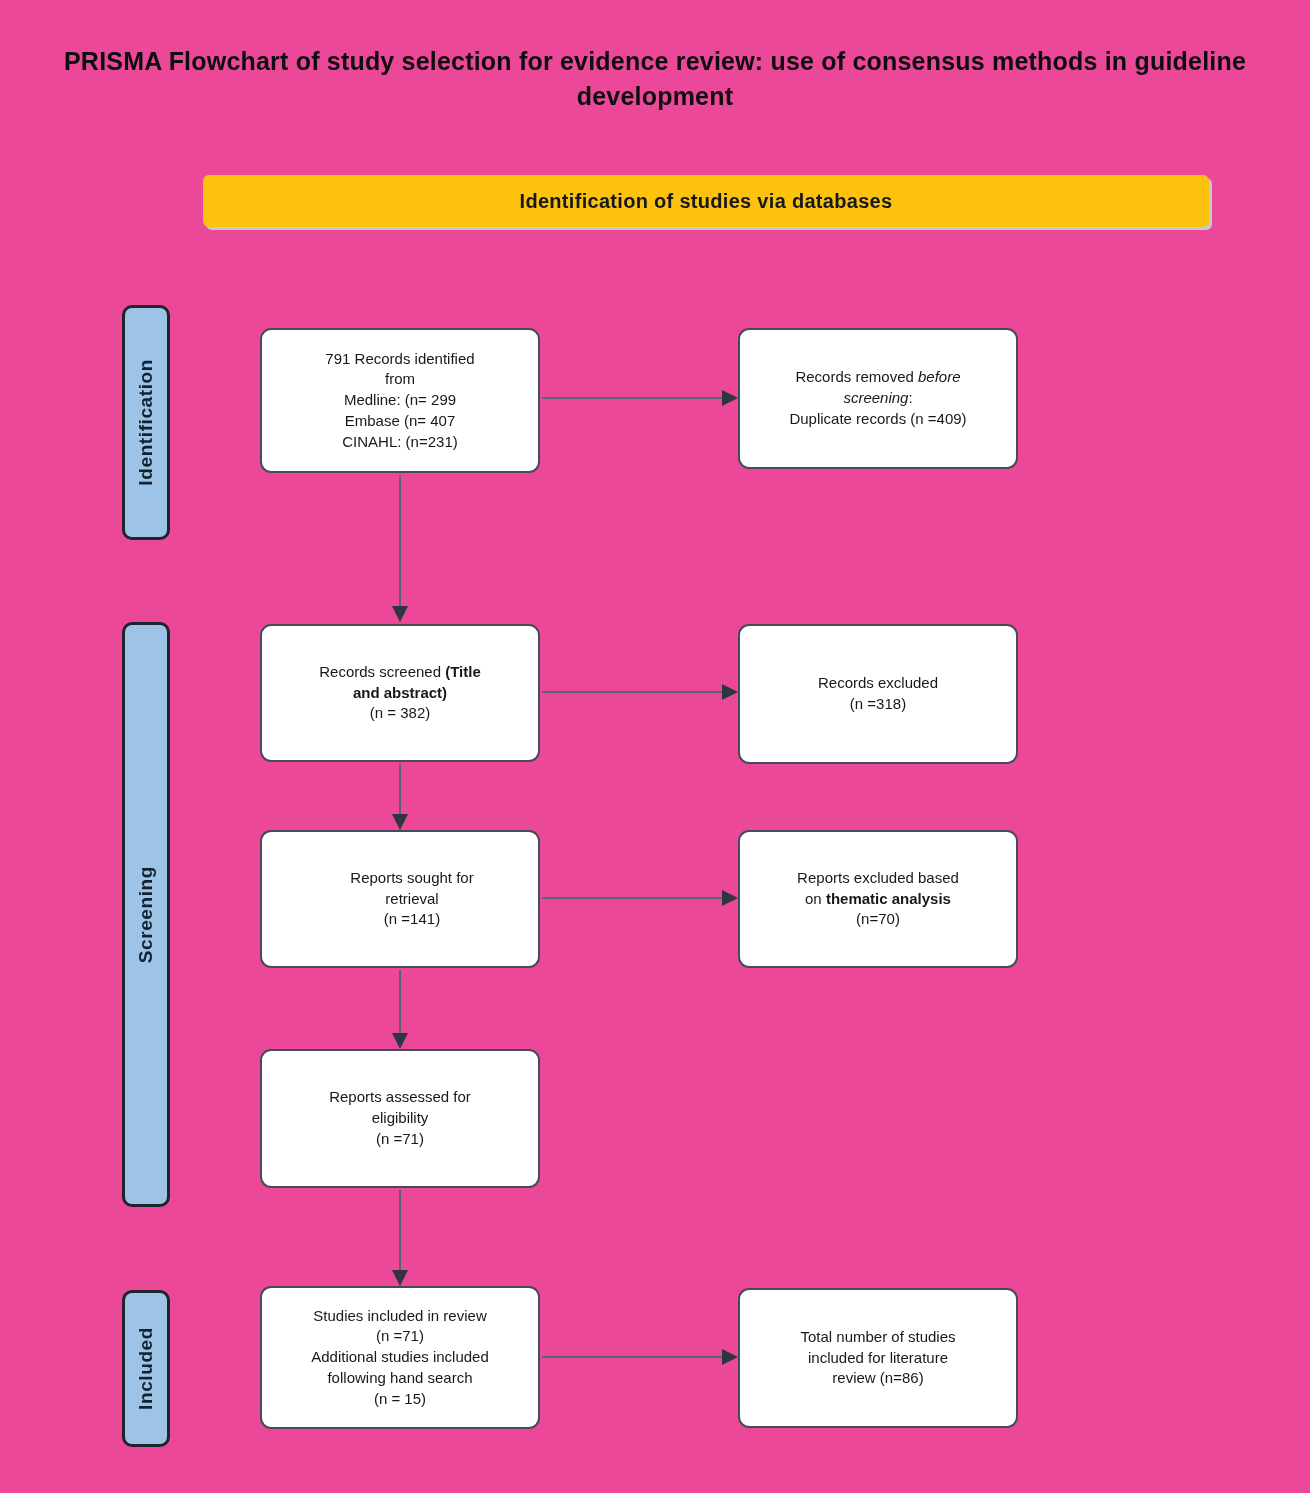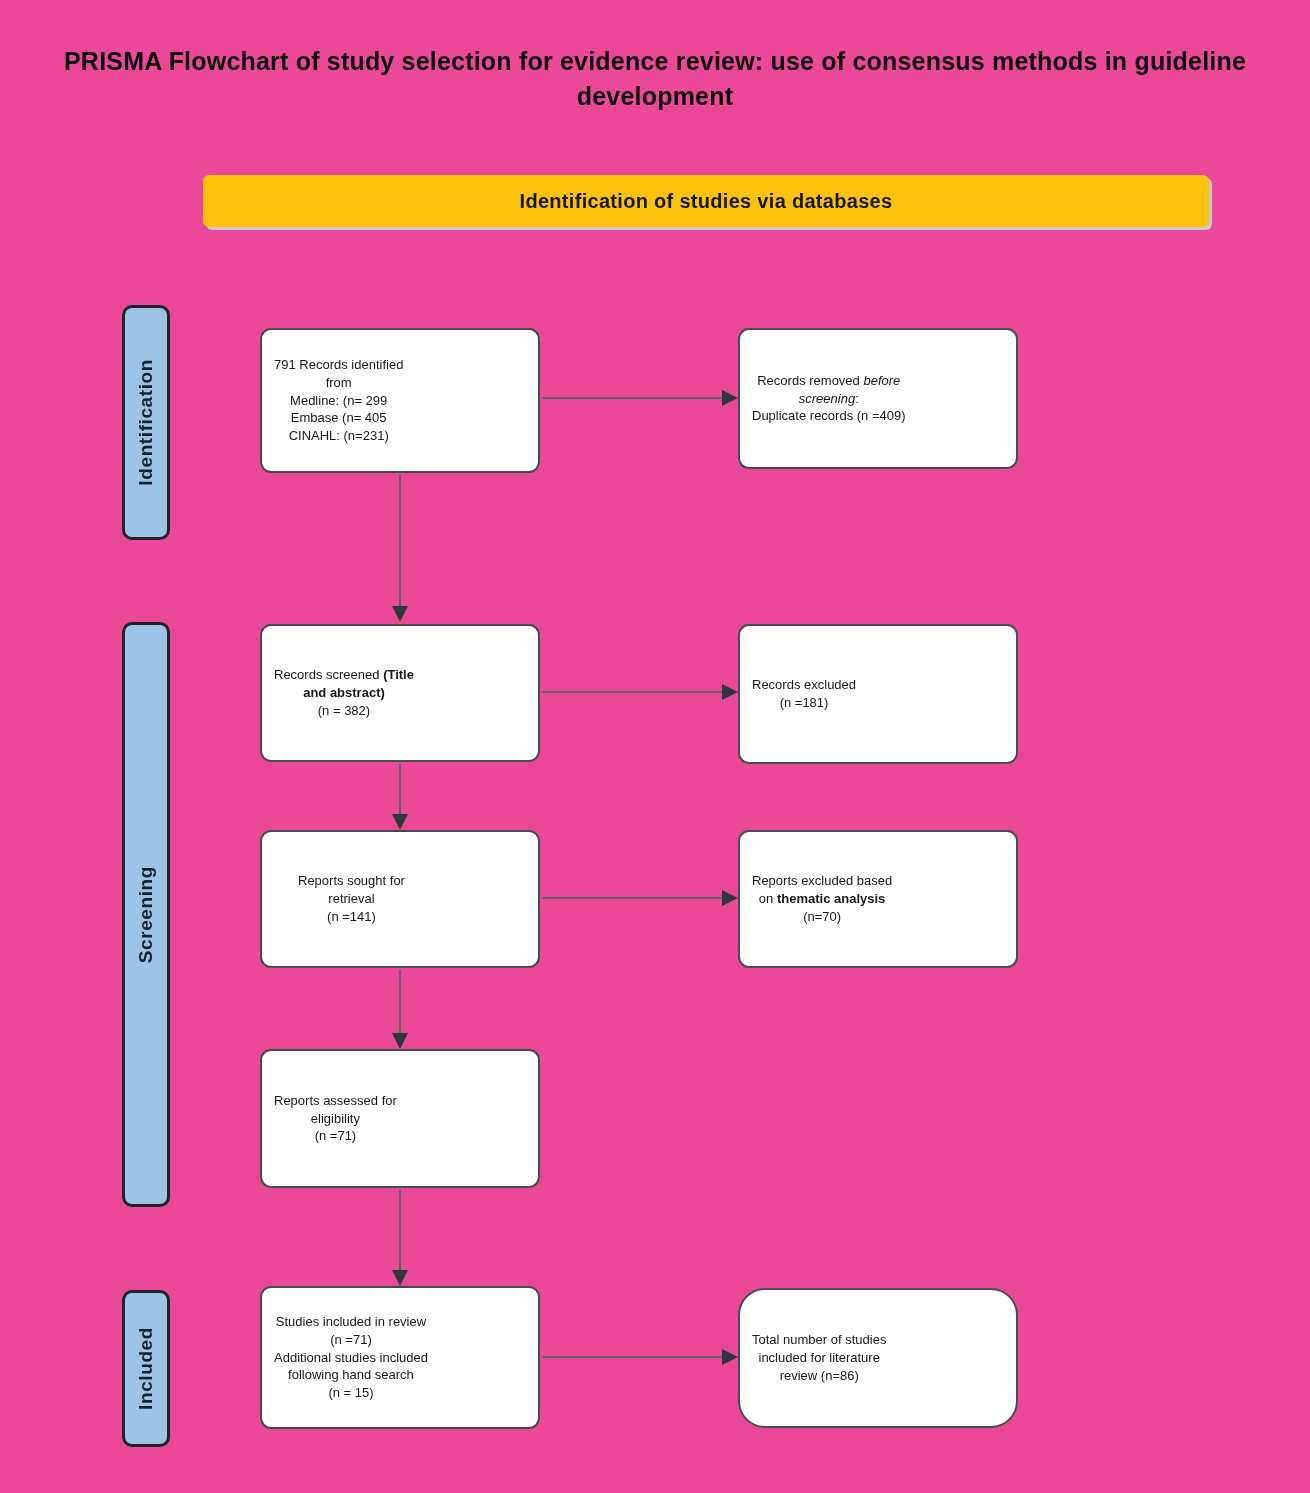--- a/index.html
+++ b/index.html
@@ -36,34 +36,34 @@
   .stage .vtext{
     writing-mode:vertical-rl;transform:rotate(180deg);
     font-size:19px;font-weight:700;color:#14222F;letter-spacing:.6px;white-space:nowrap;
   }
   #stage-identification{top:305px;height:235px;}
   #stage-screening{top:622px;height:585px;}
   #stage-included{top:1290px;height:157px;}
   .fbox{
     position:absolute;width:280px;background:#ffffff;
     border:2px solid var(--box_border);border-radius:11px;box-sizing:border-box;
-    display:flex;align-items:center;text-align:center;
-    font-size:13px;line-height:1.38;color:var(--text);padding:6px 12px;
+    display:flex;align-items:center;justify-content:center;text-align:center;
+    font-size:15px;line-height:1.38;color:var(--text);padding:6px 12px;
   }
   .b{font-weight:700;}
   .i{font-style:italic;}
   #box-identified{left:260px;top:328px;height:145px;}
   #box-removed{left:738px;top:328px;height:141px;}
   #box-screened{left:260px;top:624px;height:138px;}
   #box-excluded{left:738px;top:624px;height:140px;}
   #box-sought{left:260px;top:830px;height:138px;padding-left:36px;}
   #box-excluded-thematic{left:738px;top:830px;height:138px;}
   #box-assessed{left:260px;top:1049px;height:139px;}
   #box-included{left:260px;top:1286px;height:143px;}
-  #box-total{left:738px;top:1288px;height:140px;border-radius:27px;}
+  #box-total{left:738px;top:1288px;height:140px;}
   .h-line{position:absolute;height:2px;background:var(--arrow_line);}
   .v-line{position:absolute;width:2px;background:var(--arrow_line);}
   .head-right{
     position:absolute;width:0;height:0;
     border-left:16px solid var(--arrow_head);
     border-top:8px solid transparent;border-bottom:8px solid transparent;
   }
   .head-down{
     position:absolute;width:0;height:0;
     border-top:16px solid var(--arrow_head);
@@ -85,30 +85,30 @@
     <span class="vtext">Identification</span>
   </div>
   <div class="stage" id="stage-screening">
     <span class="vtext">Screening</span>
   </div>
   <div class="stage" id="stage-included">
     <span class="vtext">Included</span>
   </div>
 
   <div class="fbox" id="box-identified">
-    <div><span>791 Records identified</span><br><span>from</span><br><span>Medline: (n= 299</span><br><span>Embase (n= 405</span><br><span>CINAHL: (n=231)</span></div>
+    <div><span>791 Records identified</span><br><span>from</span><br><span>Medline: (n= 299</span><br><span>Embase (n= 407</span><br><span>CINAHL: (n=231)</span></div>
   </div>
   <div class="fbox" id="box-removed">
     <div><span>Records removed </span><span class="i">before</span><br><span class="i">screening</span><span>:</span><br><span>Duplicate records (n =409)</span></div>
   </div>
   <div class="fbox" id="box-screened">
     <div><span>Records screened </span><span class="b">(Title</span><br><span class="b">and abstract)</span><br><span>(n = 382)</span></div>
   </div>
   <div class="fbox" id="box-excluded">
-    <div><span>Records excluded</span><br><span>(n =181)</span></div>
+    <div><span>Records excluded</span><br><span>(n =318)</span></div>
   </div>
   <div class="fbox" id="box-sought">
     <div><span>Reports sought for</span><br><span>retrieval</span><br><span>(n =141)</span></div>
   </div>
   <div class="fbox" id="box-excluded-thematic">
     <div><span>Reports excluded based</span><br><span>on </span><span class="b">thematic analysis</span><br><span>(n=70)</span></div>
   </div>
   <div class="fbox" id="box-assessed">
     <div><span>Reports assessed for</span><br><span>eligibility</span><br><span>(n =71)</span></div>
   </div>

